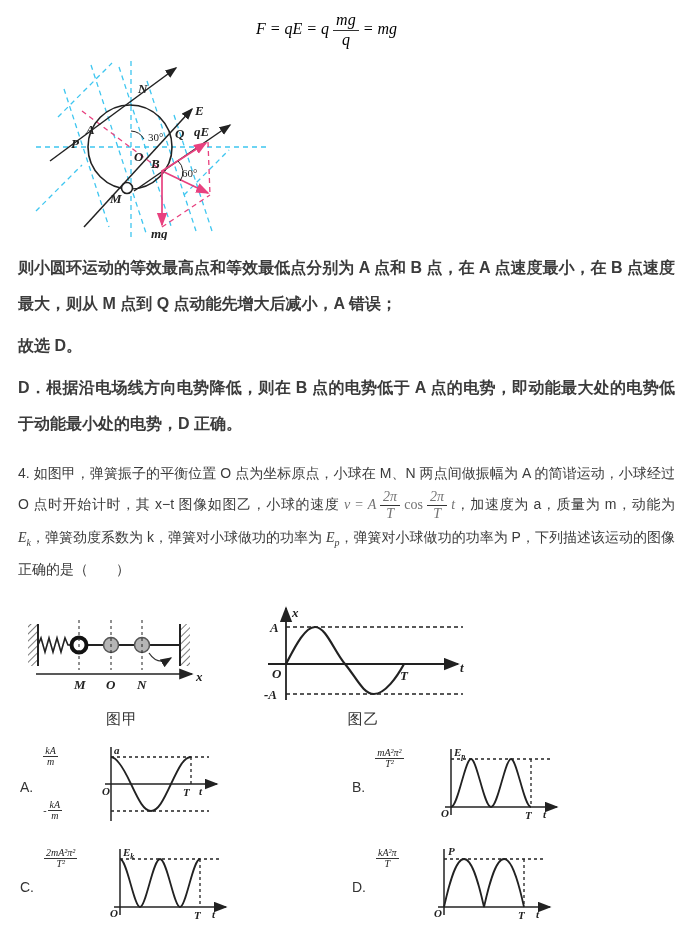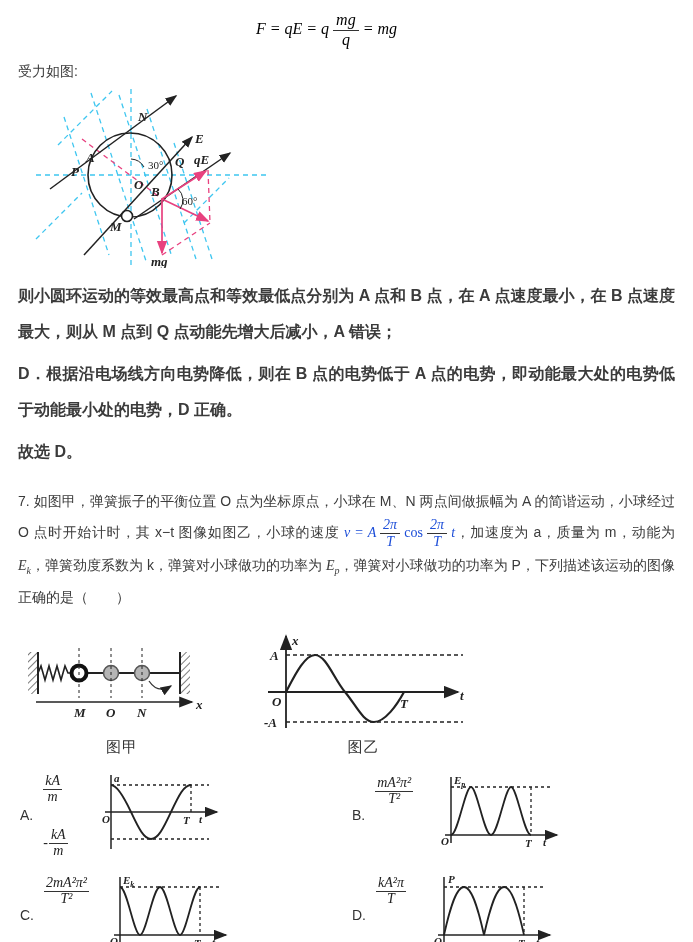--- a/index.html
+++ b/index.html
@@ -9,39 +9,39 @@
   
   .formula-top { text-align: center; margin: 8px 40px 6px 0; font-family: "Liberation Serif", "DejaVu Serif", serif; font-style: italic; font-size: 16px; color: #000000; }
   .force-label { margin: 14px 0 2px; font-size: 14px; }
   .para { margin: 6px 0 0; font-size: 16px; line-height: 2.25; text-align: justify; font-weight: bold; }
   .q7 { margin: 16px 0 0; font-size: 14px; line-height: 2.25; text-align: justify; }
 
   
   .frac { display: inline-block; vertical-align: middle; text-align: center; line-height: 1.05; font-family: "Liberation Serif", "DejaVu Serif", serif; font-style: italic; }
   .frac .fn { display: block; border-bottom: 1px solid #333; padding: 0 3px 1px; }
   .frac .fd { display: block; padding: 1px 3px 0; }
-  .math { font-family: "Liberation Serif", "DejaVu Serif", serif; font-style: italic; color: #1d4ed8; }
+  .math { font-family: "Liberation Serif", "DejaVu Serif", serif; font-style: italic; color: #737373; }
   .math .upright { font-style: normal; }
   sub.vsub { font-family: "Liberation Serif", "DejaVu Serif", serif; font-style: italic; font-size: 10px; }
   .var { font-family: "Liberation Serif", "DejaVu Serif", serif; font-style: italic; }
 
   
   .figures { display: flex; align-items: flex-end; gap: 34px; margin: 18px 0 0 4px; }
   .figure { display: flex; flex-direction: column; align-items: center; }
   .figcaption { margin-top: 6px; font-size: 15px; color: #333; letter-spacing: 1px; font-family: Liberation Serif, serif; }
 
   
   .options-row { display: flex; margin-top: 16px; }
   .option { display: flex; align-items: center; }
   .option.left { width: 332px; margin-left: 2px; }
   .opt-letter { font-size: 14px; color: #333; margin-right: 10px; }
   .graph-wrap { position: relative; }
   .graph-pad { padding-left: 38px; }
   .graph-pad-wide { padding-left: 46px; }
-  .opt-frac { position: absolute; left: 0; font-size: 14px; line-height: 1.05; color: #222; white-space: nowrap; display: flex; align-items: center; }
+  .opt-frac { position: absolute; left: 0; font-size: 10px; line-height: 1.05; color: #222; white-space: nowrap; display: flex; align-items: center; }
   .opt-frac .frac .fn, .opt-frac .frac .fd { padding: 0 2px; }
   .neg { font-family: "Liberation Serif", "DejaVu Serif", serif; margin-right: 1px; }
 
   
   svg text { font-family: "Liberation Serif", "DejaVu Serif", serif; font-style: italic; font-weight: 600; fill: #222; }
   svg text.angle { font-style: normal; font-weight: 400; font-size: 11px; }
   svg text.axis { font-size: 13px; }
 </style>
 </head>
 <body>
@@ -52,21 +52,20 @@
   <div class="formula-top">
     <span>F = qE = q</span>
     <span class="frac">
       <span class="fn">mg</span>
       <span class="fd">q</span>
     </span>
     <span>= mg</span>
   </div>
 
   
-  <p class="force-label">受力如图:</p>
 
   
   <svg width="235" height="185" viewBox="0 0 235 185" style="margin-left:16px">
     <defs>
       <marker id="mb" markerWidth="9" markerHeight="8" refX="7" refY="3" orient="auto">
           <path d="M0,0 L8,3 L0,6 Z" fill="#222"></path>
         </marker>
       <marker id="mp" markerWidth="9" markerHeight="8" refX="7" refY="3" orient="auto">
           <path d="M0,0 L8,3 L0,6 Z" fill="#e8417f"></path>
         </marker>
@@ -119,26 +118,26 @@
     <text x="117" y="113" font-size="13">B</text>
     <text x="76" y="148" font-size="13">M</text>
     <text x="160" y="81" font-size="13">qE</text>
     <text x="117" y="183" font-size="13">mg</text>
     <text x="114" y="86" class="angle">30°</text>
     <text x="148" y="122" class="angle">60°</text>
   </svg>
 
   
   <p class="para">则小圆环运动的等效最高点和等效最低点分别为 A 点和 B 点，在 A 点速度最小，在 B 点速度最大，则从 M 点到 Q 点动能先增大后减小，A 错误；</p>
+  <p class="para">故选 D。</p>
   <p class="para">D．根据沿电场线方向电势降低，则在 B 点的电势低于 A 点的电势，即动能最大处的电势低于动能最小处的电势，D 正确。</p>
-  <p class="para">故选 D。</p>
 
   
   <div class="q7">
-    <span>7. 如图甲，弹簧振子的平衡位置 O 点为坐标原点，小球在 M、N 两点间做振幅为 A 的简谐运动，小球经过 O 点时开始计时，其 x−t 图像如图乙，小球的速度 </span><span class="math"><span>v = A</span>
+    <span>4. 如图甲，弹簧振子的平衡位置 O 点为坐标原点，小球在 M、N 两点间做振幅为 A 的简谐运动，小球经过 O 点时开始计时，其 x−t 图像如图乙，小球的速度 </span><span class="math"><span>v = A</span>
       <span class="frac"><span class="fn">2π</span><span class="fd">T</span></span>
       <span class="upright">cos</span>
       <span class="frac"><span class="fn">2π</span><span class="fd">T</span></span>
       <span>t</span></span><span>，加速度为 a，质量为 m，动能为 </span><span class="var">E</span><sub class="vsub">k</sub><span>，弹簧劲度系数为 k，弹簧对小球做功的功率为 </span><span class="var">E</span><sub class="vsub">p</sub><span>，弹簧对小球做功的功率为 P，下列描述该运动的图像正确的是（　　）</span>
   </div>
 
   
   <div class="figures">
     <div class="figure">
       <svg width="200" height="100" viewBox="0 0 200 100">

